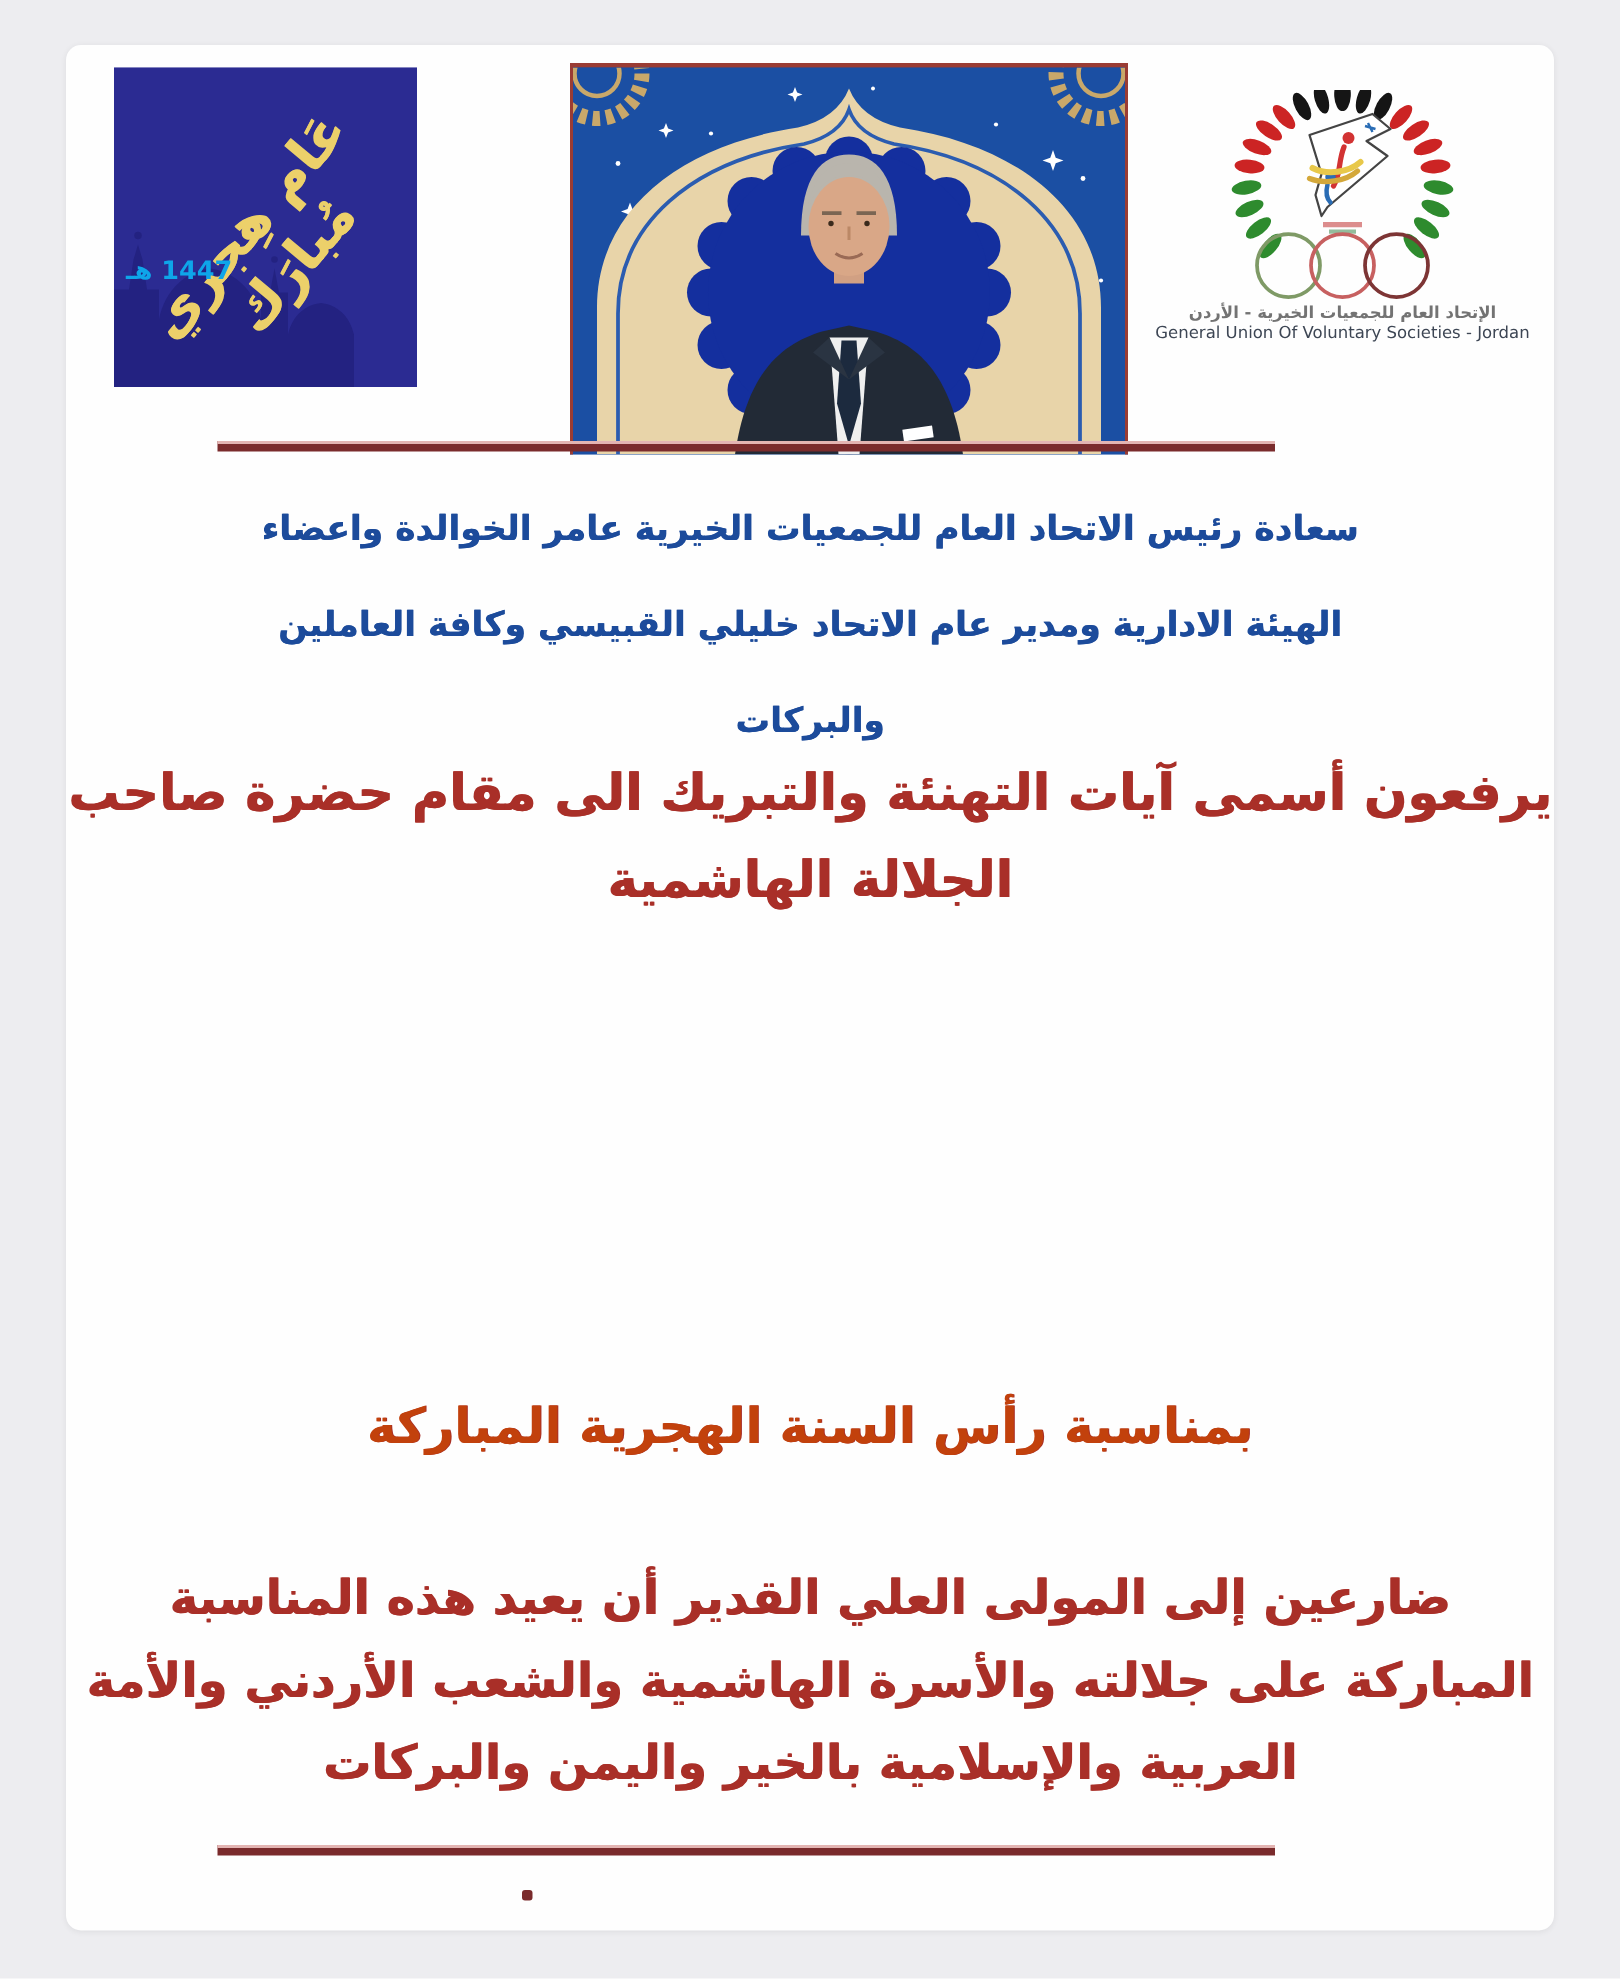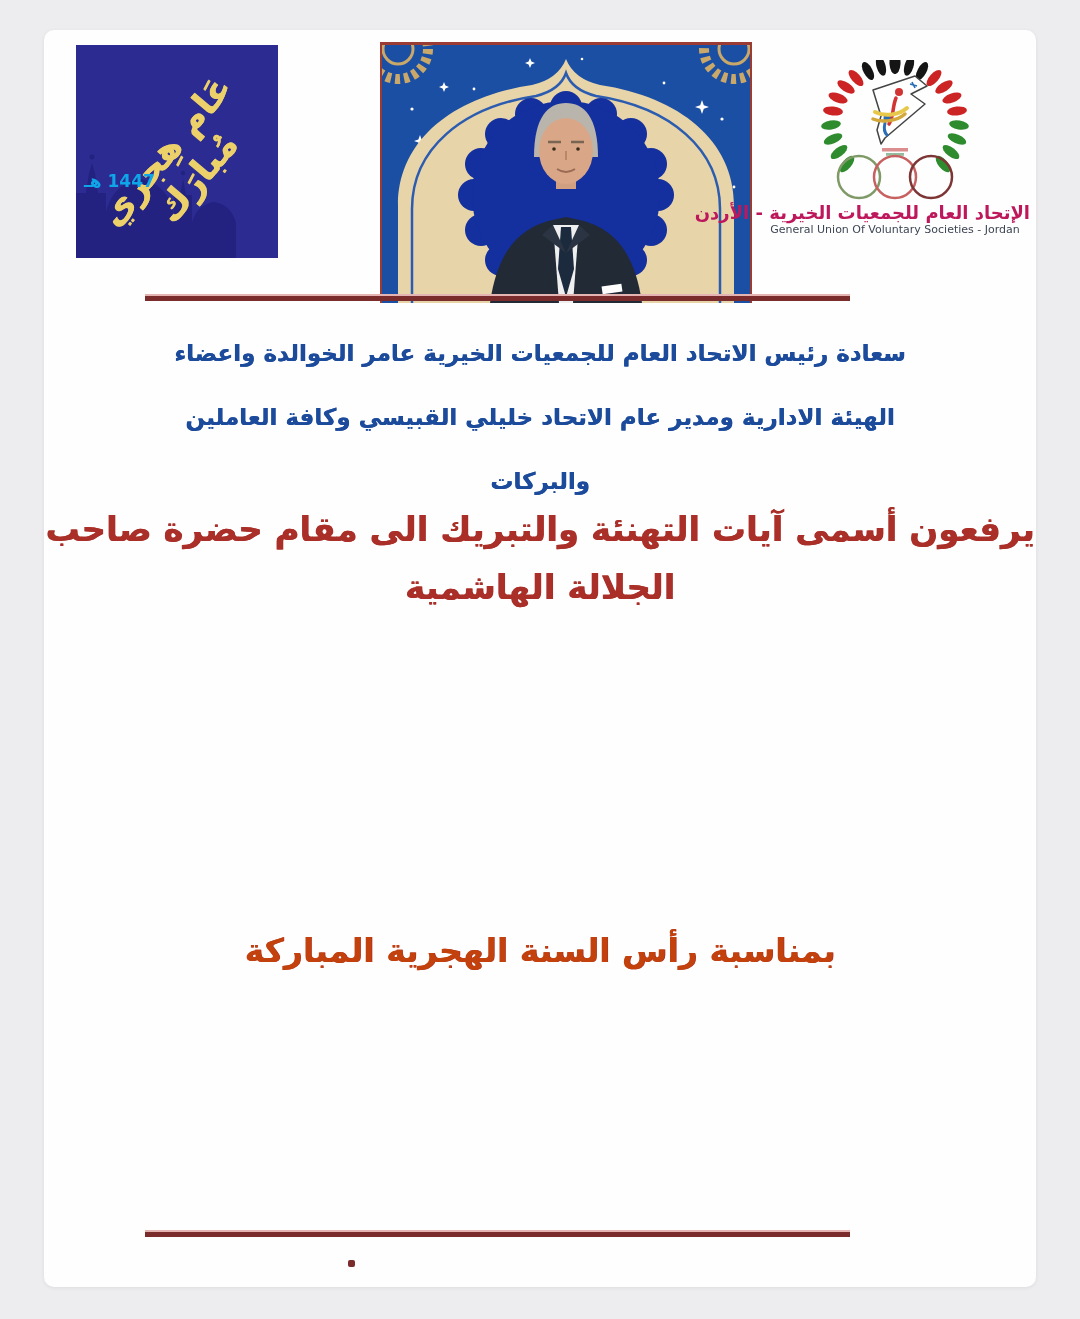--- a/index.html
+++ b/index.html
@@ -34,21 +34,21 @@
   .center-art{
     position:absolute;left:336px;top:12px;width:368px;height:258px;
     border-top:3px solid #9a3c34;border-left:2px solid #9a3c34;border-right:2px solid #9a3c34;
     overflow:hidden;background:#1b4fa3;
   }
   .logo-block{
     position:absolute;left:716px;top:30px;width:270px;text-align:center;
   }
   .logo-block svg{display:block;margin:0 auto;}
   .logo-ar{
-    margin-top:2px;font-size:18px;font-weight:bold;color:#be185d;direction:rtl;white-space:nowrap;
+    margin-top:2px;font-size:11px;font-weight:bold;color:#737373;direction:rtl;white-space:nowrap;
   }
   .logo-en{
     font-size:11px;font-weight:normal;color:#3d4654;white-space:nowrap;
   }
   
   .divider{
     position:absolute;left:101px;width:705px;height:5px;
     background:#7a2b2c;border-top:2px solid #e3b4b2;z-index:5;
   }
   .divider.top{top:264px;}
@@ -222,17 +222,22 @@
   <div class="txt red-intro">
     <div>يرفعون أسمى آيات التهنئة والتبريك الى مقام حضرة صاحب</div>
     <div>الجلالة الهاشمية</div>
   </div>
 
 
   <div class="txt occasion-line">
     <div>بمناسبة رأس السنة الهجرية المباركة</div>
   </div>
 
+  <div class="txt prayer-block">
+    <div>ضارعين إلى المولى العلي القدير أن يعيد هذه المناسبة</div>
+    <div>المباركة على جلالته والأسرة الهاشمية والشعب الأردني والأمة</div>
+    <div>العربية والإسلامية بالخير واليمن والبركات</div>
+  </div>
 
   <div class="divider bottom"></div>
   <div class="footer-dot"></div>
 
 </div>
 
 </body></html>

